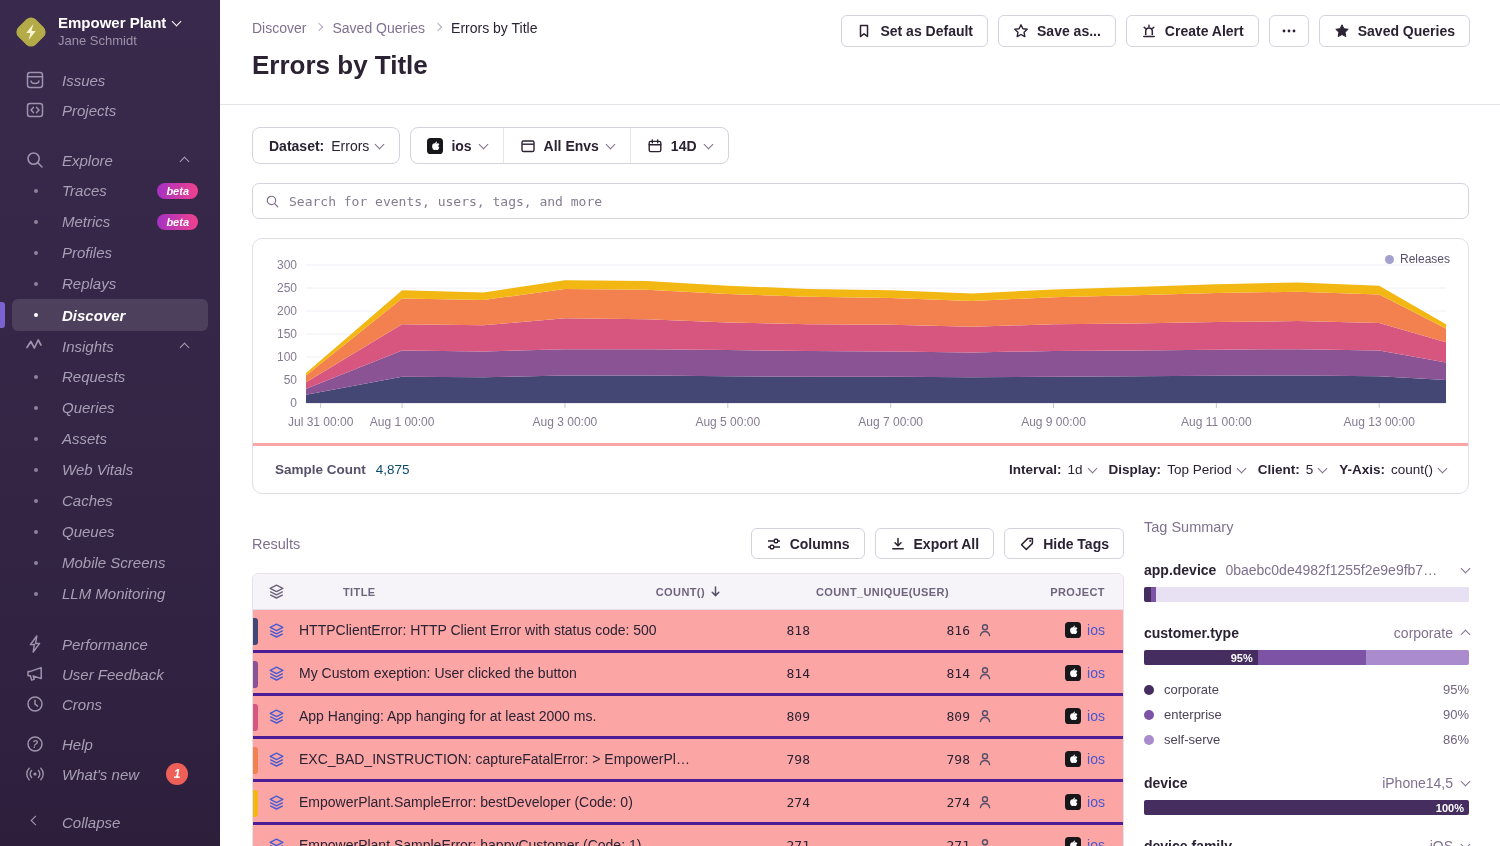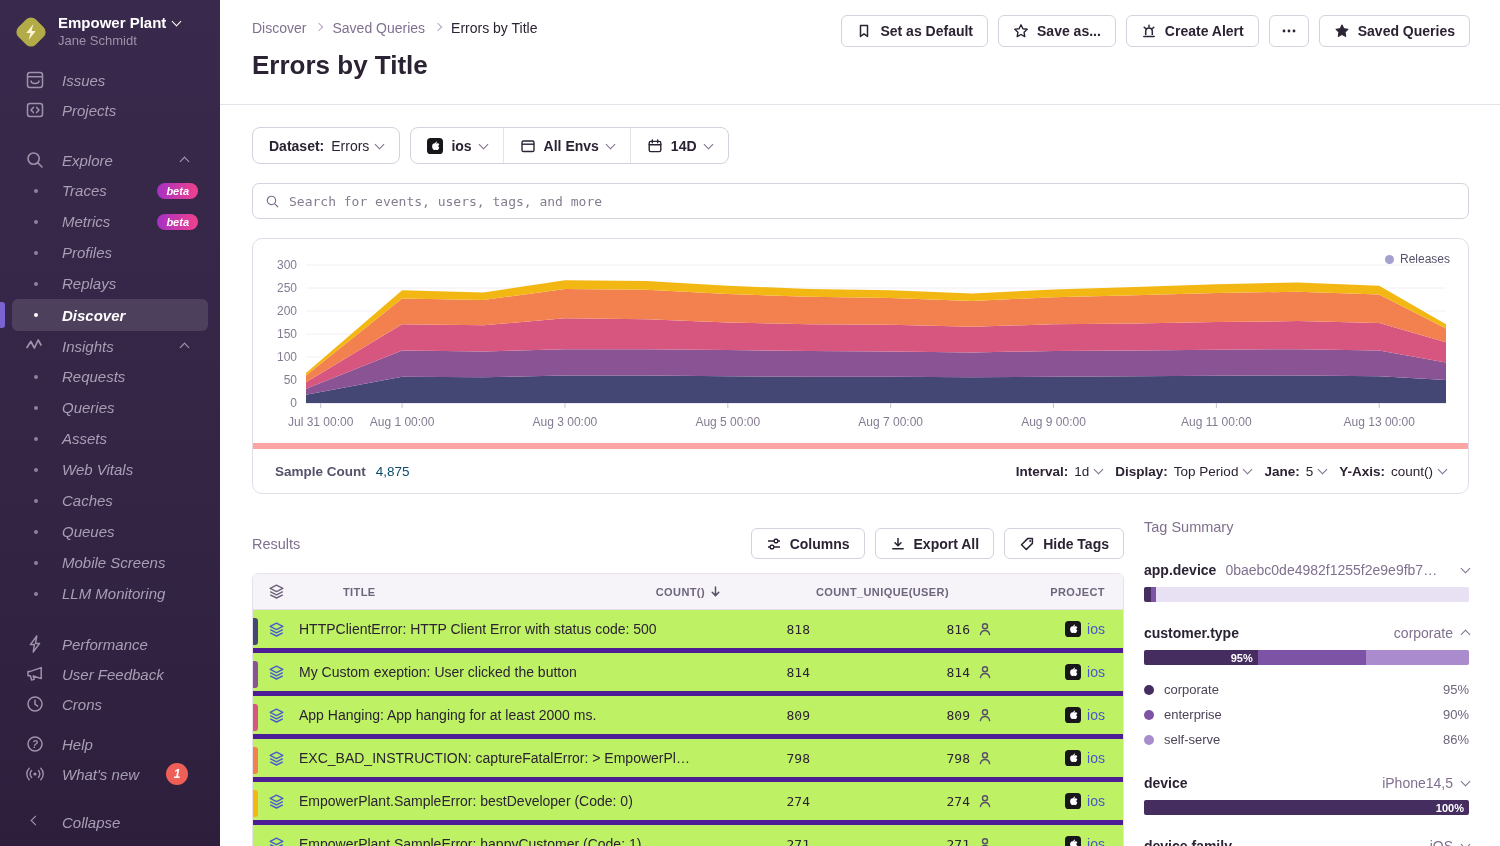--- a/index.html
+++ b/index.html
@@ -61,39 +61,39 @@
   .search-bar { display:flex; align-items:center; gap:9px; height:36px; border:1px solid #d7d1de; border-radius:7px;
     padding:16px 12px; margin-bottom:19px; background:#fff; }
   .search-bar .ic { width:15px; height:15px; color:#80708f; flex:0 0 15px; }
   .search-bar input { border:none; outline:none; flex:1; font-family:"DejaVu Sans Mono", monospace; font-size:13px; color:#2b2233; background:transparent; }
   .search-bar input::placeholder { color:#857d8f; }
 
   
   .chart-panel { position:relative; border:1px solid #e2dce8; border-radius:10px; background:#fff; margin-bottom:25px; }
   .chart-legend { position:absolute; top:13px; right:18px; display:flex; align-items:center; gap:6px; font-size:12px; color:#57506a; }
   .chart-legend .ldot { width:9px; height:9px; border-radius:50%; background:#a4a1cf; }
-  .chart-footer { display:flex; align-items:center; height:50px; border-top:6px solid #fca5a5; padding:12px 22px; font-size:13.5px; }
+  .chart-footer { display:flex; align-items:center; height:50px; border-top:3px solid #fca5a5; padding:12px 22px; font-size:13.5px; }
   .sample { display:flex; gap:10px; align-items:center; color:#57506a; }
   .sample b { font-weight:700; }
   .sample .v { color:#0c4a6e; }
   .chart-controls { margin-left:auto; display:flex; gap:13px; }
   .ctrl { display:flex; align-items:center; gap:6px; cursor:pointer; }
   .ctrl b { font-weight:700; }
   .ctrl .chev { color:#80708f; }
 
   
   .results-area { display:flex; gap:20px; }
   .results-left { width:872px; flex:0 0 872px; }
   .results-head { display:flex; align-items:center; margin-bottom:14px; height:31px;margin-top:9px; }
   .results-head .label { color:#80708f; font-size:14.5px; }
   .results-head .btns { margin-left:auto; display:flex; gap:10px; }
   .btn.sm { height:31px; }
   .table { border:1px solid #e7e1ec; border-radius:6px 6px 0 0; overflow:hidden; }
   .trow { display:grid; grid-template-columns:46px 1fr 110px 185px 118px; align-items:center; height:43px;
-    border-bottom:5px solid #4c1d95; position:relative; background:#bef264; }
+    border-bottom:3px solid #4c1d95; position:relative; background:#fca5a5; }
   .trow.head { height:36px; background:#f6f4f8; border-bottom:1px solid #e4deea; font-size:11px; font-weight:700;
     letter-spacing:.4px; color:#6f647d; text-transform:uppercase;gap:44px; }
   .cell { overflow:hidden; white-space:nowrap; text-overflow:ellipsis; }
   .c-ic { display:flex; justify-content:center; }
   .c-title { font-size:14px; padding-right:14px; }
   .c-num { text-align:right; font-family:"DejaVu Sans Mono", monospace; font-size:13px; padding-right:10px; }
   .c-users { display:flex; justify-content:flex-end; align-items:center; gap:7px; font-family:"DejaVu Sans Mono", monospace; font-size:13px; padding-right:12px; }
   .c-proj { display:flex; justify-content:flex-end; align-items:center; gap:6px; padding-right:18px; font-size:14px; color:#4a57cd; }
   .head .c-num, .head .c-users, .head .c-proj { font-family:"Liberation Sans", sans-serif; font-size:11px; color:#6f647d; }
   .swatch { position:absolute; left:0; top:8px; width:5px; height:27px; border-radius:0 3px 3px 0; }
@@ -505,21 +505,21 @@
               <b>Interval:</b>
               <span>1d</span>
               <i class="chev"></i>
             </div>
             <div class="ctrl">
               <b>Display:</b>
               <span>Top Period</span>
               <i class="chev"></i>
             </div>
             <div class="ctrl">
-              <b>Jane:</b>
+              <b>Client:</b>
               <span>5</span>
               <i class="chev"></i>
             </div>
             <div class="ctrl">
               <b>Y-Axis:</b>
               <span>count()</span>
               <i class="chev"></i>
             </div>
           </div>
         </div>

